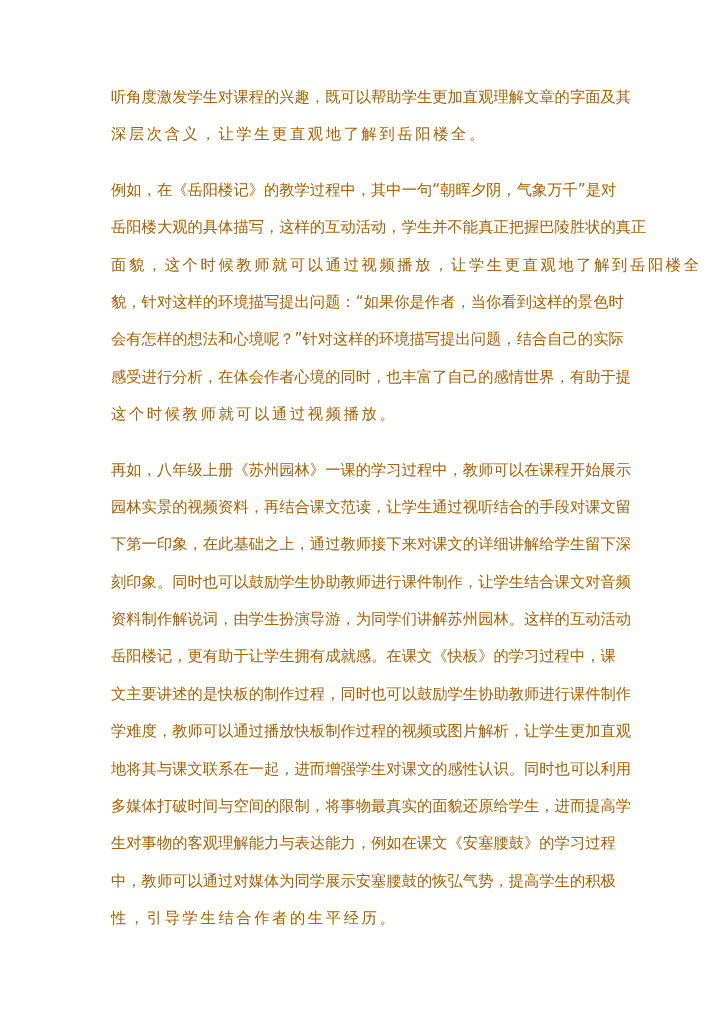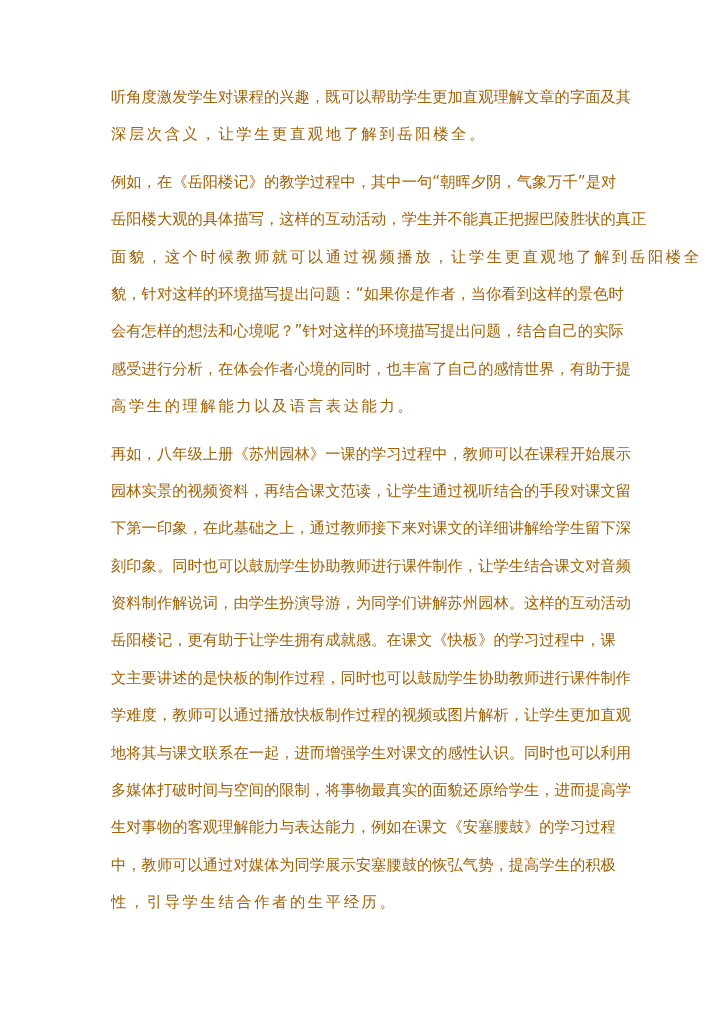--- a/index.html
+++ b/index.html
@@ -26,21 +26,21 @@
     line-height: 26px;
     font-size: 15.3px;
     white-space: nowrap;
     letter-spacing: 2.6px;
     font-family: "DejaVu Sans", sans-serif;
   }
   .para {
     margin: 0;
   }
   .para + .para {
-    margin-top: 10px;
+    margin-top: 18px;
   }
   .justify {
     text-align: justify;
     text-align-last: justify;
     letter-spacing: 0;
   }
 </style>
 </head>
 <body>
 
@@ -51,21 +51,21 @@
     <div class="line">深层次含义，让学生更直观地了解到岳阳楼全。</div>
   </div>
 
   <div class="para">
     <div class="line justify">例如，在《岳阳楼记》的教学过程中，其中一句“朝晖夕阴，气象万千”是对</div>
     <div class="line justify">岳阳楼大观的具体描写，这样的互动活动，学生并不能真正把握巴陵胜状的真正</div>
     <div class="line">面貌，这个时候教师就可以通过视频播放，让学生更直观地了解到岳阳楼全</div>
     <div class="line justify">貌，针对这样的环境描写提出问题：“如果你是作者，当你看到这样的景色时</div>
     <div class="line justify">会有怎样的想法和心境呢？”针对这样的环境描写提出问题，结合自己的实际</div>
     <div class="line justify">感受进行分析，在体会作者心境的同时，也丰富了自己的感情世界，有助于提</div>
-    <div class="line">高学生的理解能力以及语言表达能力。</div>
+    <div class="line">这个时候教师就可以通过视频播放。</div>
   </div>
 
   <div class="para">
     <div class="line justify">再如，八年级上册《苏州园林》一课的学习过程中，教师可以在课程开始展示</div>
     <div class="line justify">园林实景的视频资料，再结合课文范读，让学生通过视听结合的手段对课文留</div>
     <div class="line justify">下第一印象，在此基础之上，通过教师接下来对课文的详细讲解给学生留下深</div>
     <div class="line justify">刻印象。同时也可以鼓励学生协助教师进行课件制作，让学生结合课文对音频</div>
     <div class="line justify">资料制作解说词，由学生扮演导游，为同学们讲解苏州园林。这样的互动活动</div>
     <div class="line justify">岳阳楼记，更有助于让学生拥有成就感。在课文《快板》的学习过程中，课</div>
     <div class="line justify">文主要讲述的是快板的制作过程，同时也可以鼓励学生协助教师进行课件制作</div>

